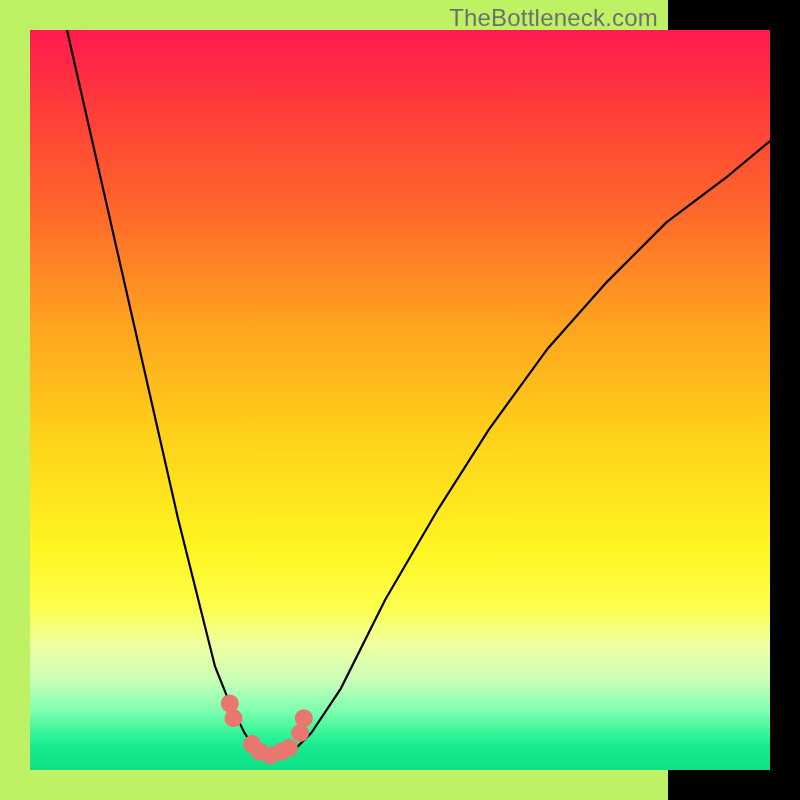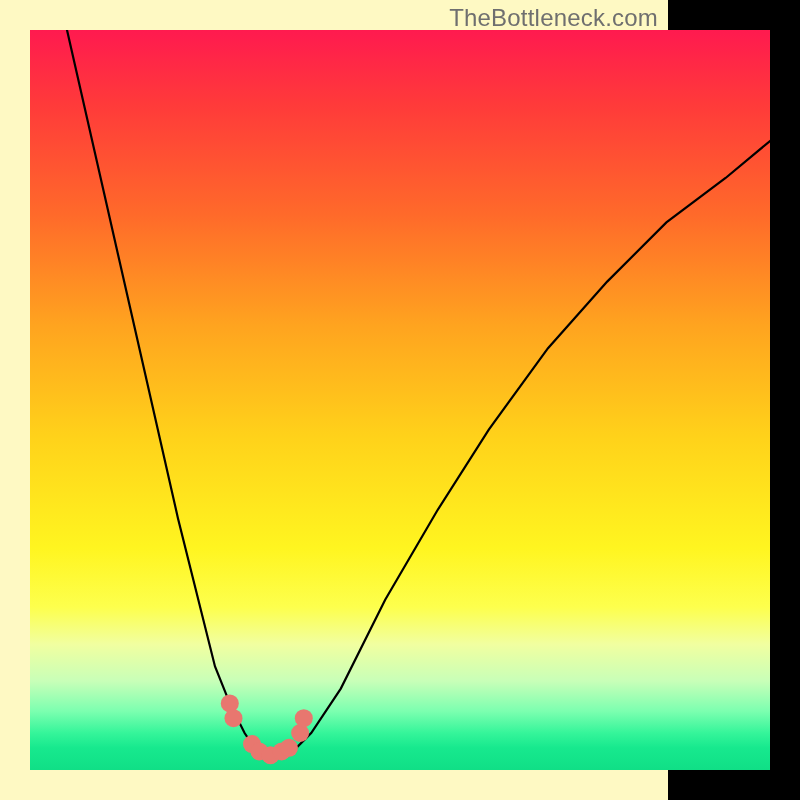--- a/index.html
+++ b/index.html
@@ -9,21 +9,21 @@
     height: 800px;
     overflow: hidden;
     background: #000;
     font-family: Arial, Helvetica, sans-serif;
   }
   .frame {
     position: absolute;
     left: 0; top: 0;
     width: 668px;
     height: 800px;
-    background: #fef9c3;
+    background: #bef264;
   }
   .plot {
     position: absolute;
     left: 30px;
     top: 30px;
     width: 740px;
     height: 740px;
     background: linear-gradient(to bottom,
       #ff1a4f 0%,
       #ff3a3a 10%,

